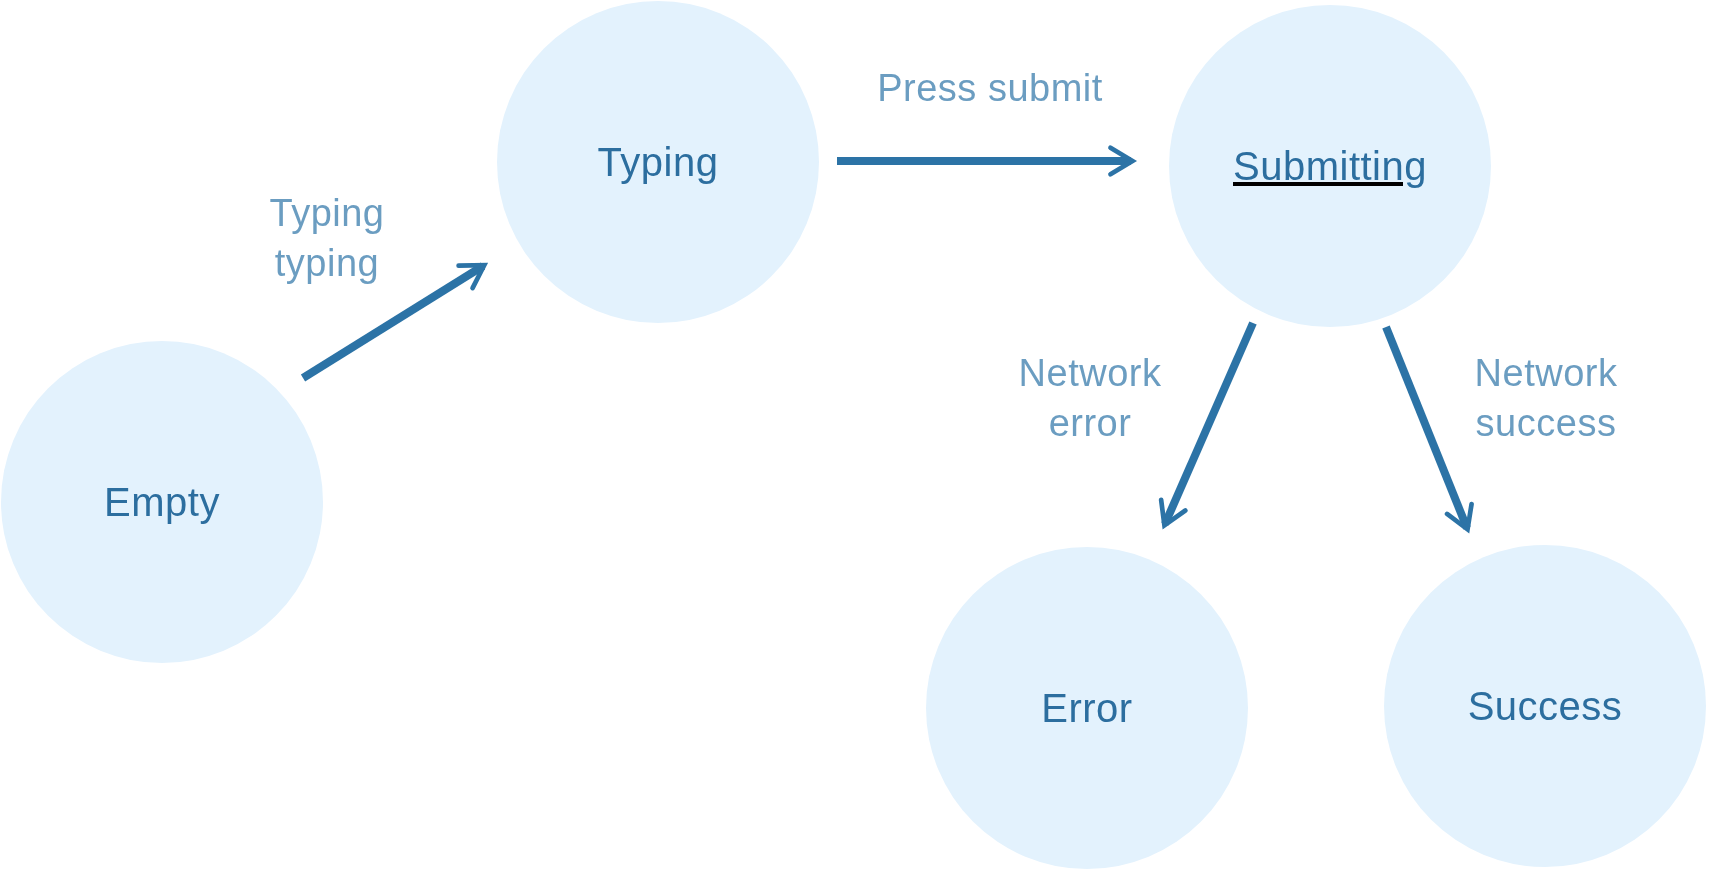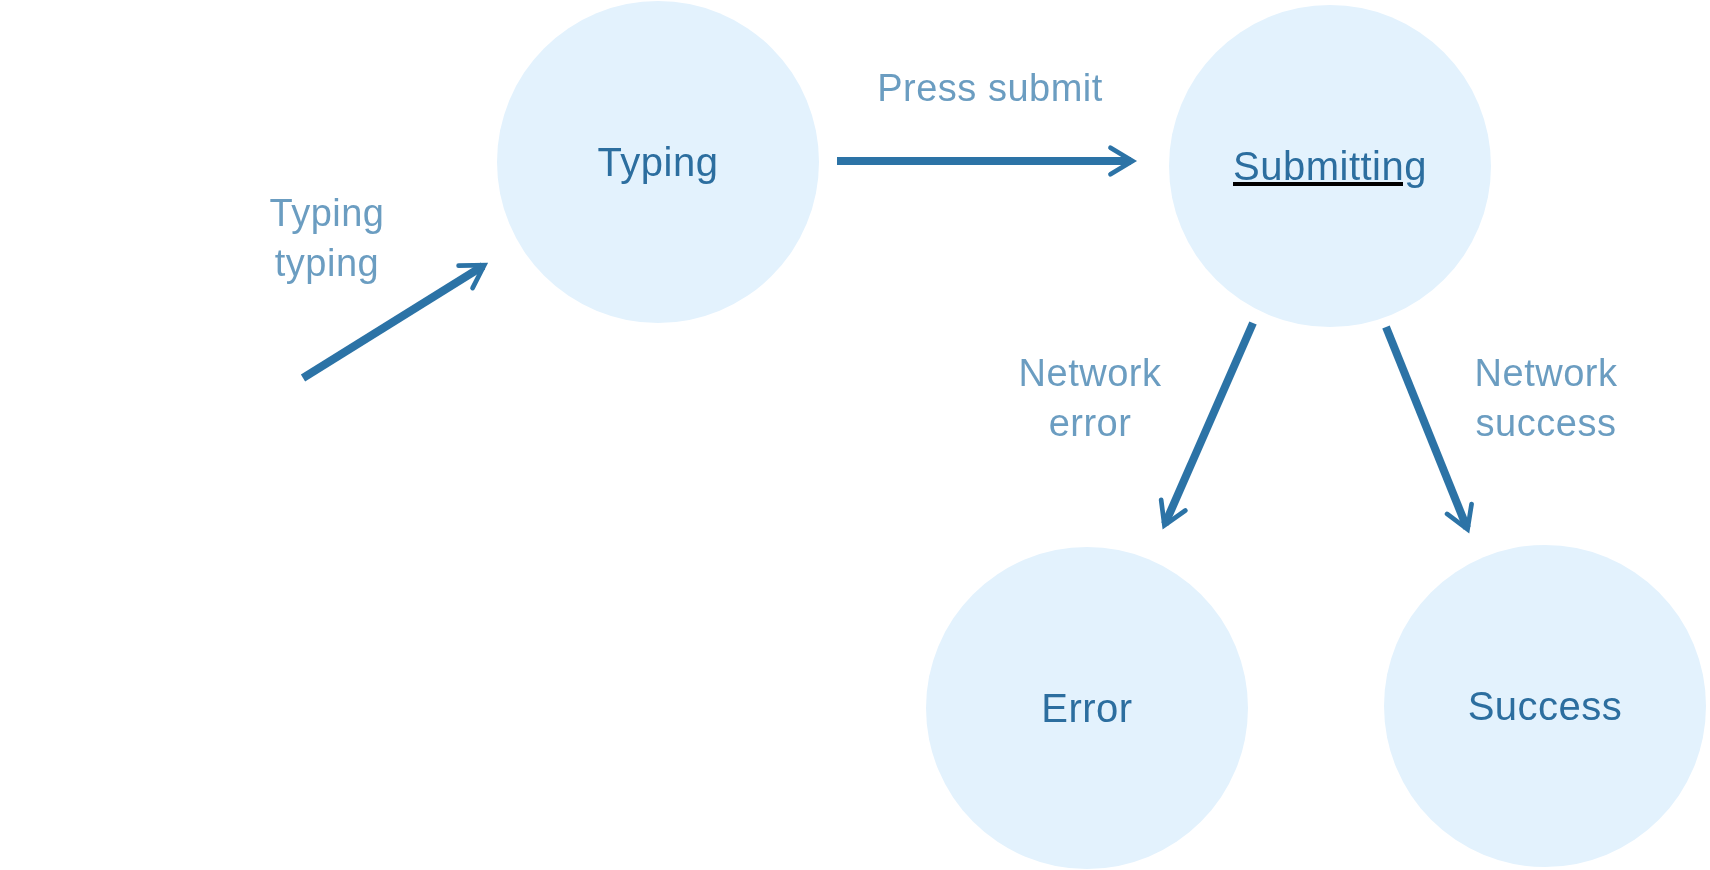--- a/index.html
+++ b/index.html
@@ -70,20 +70,23 @@
       <marker id="chev" viewBox="0 0 12 12" refX="9" refY="6" markerWidth="4.4" markerHeight="4.4" orient="auto">
         <polyline points="2,1.5 9.5,6 2,10.5" fill="none" stroke="#2c73a6" stroke-width="1.6" stroke-linecap="round"></polyline>
       </marker>
     </defs>
     <line x1="303" y1="378" x2="483" y2="266" stroke="#2c73a6" stroke-width="8" marker-end="url(#chev)"></line>
     <line x1="837" y1="161" x2="1131" y2="161" stroke="#2c73a6" stroke-width="8" marker-end="url(#chev)"></line>
     <line x1="1253" y1="323" x2="1165" y2="524" stroke="#2c73a6" stroke-width="8" marker-end="url(#chev)"></line>
     <line x1="1386" y1="327" x2="1467" y2="528" stroke="#2c73a6" stroke-width="8" marker-end="url(#chev)"></line>
   </svg>
 
+  <div class="node n-empty">
+    <span class="node-label">Empty</span>
+  </div>
   <div class="node n-typing">
     <span class="node-label">Typing</span>
   </div>
   <div class="node n-submitting">
     <span class="node-label">Submitting</span>
   </div>
   <div class="node n-error">
     <span class="node-label">Error</span>
   </div>
   <div class="node n-success">

